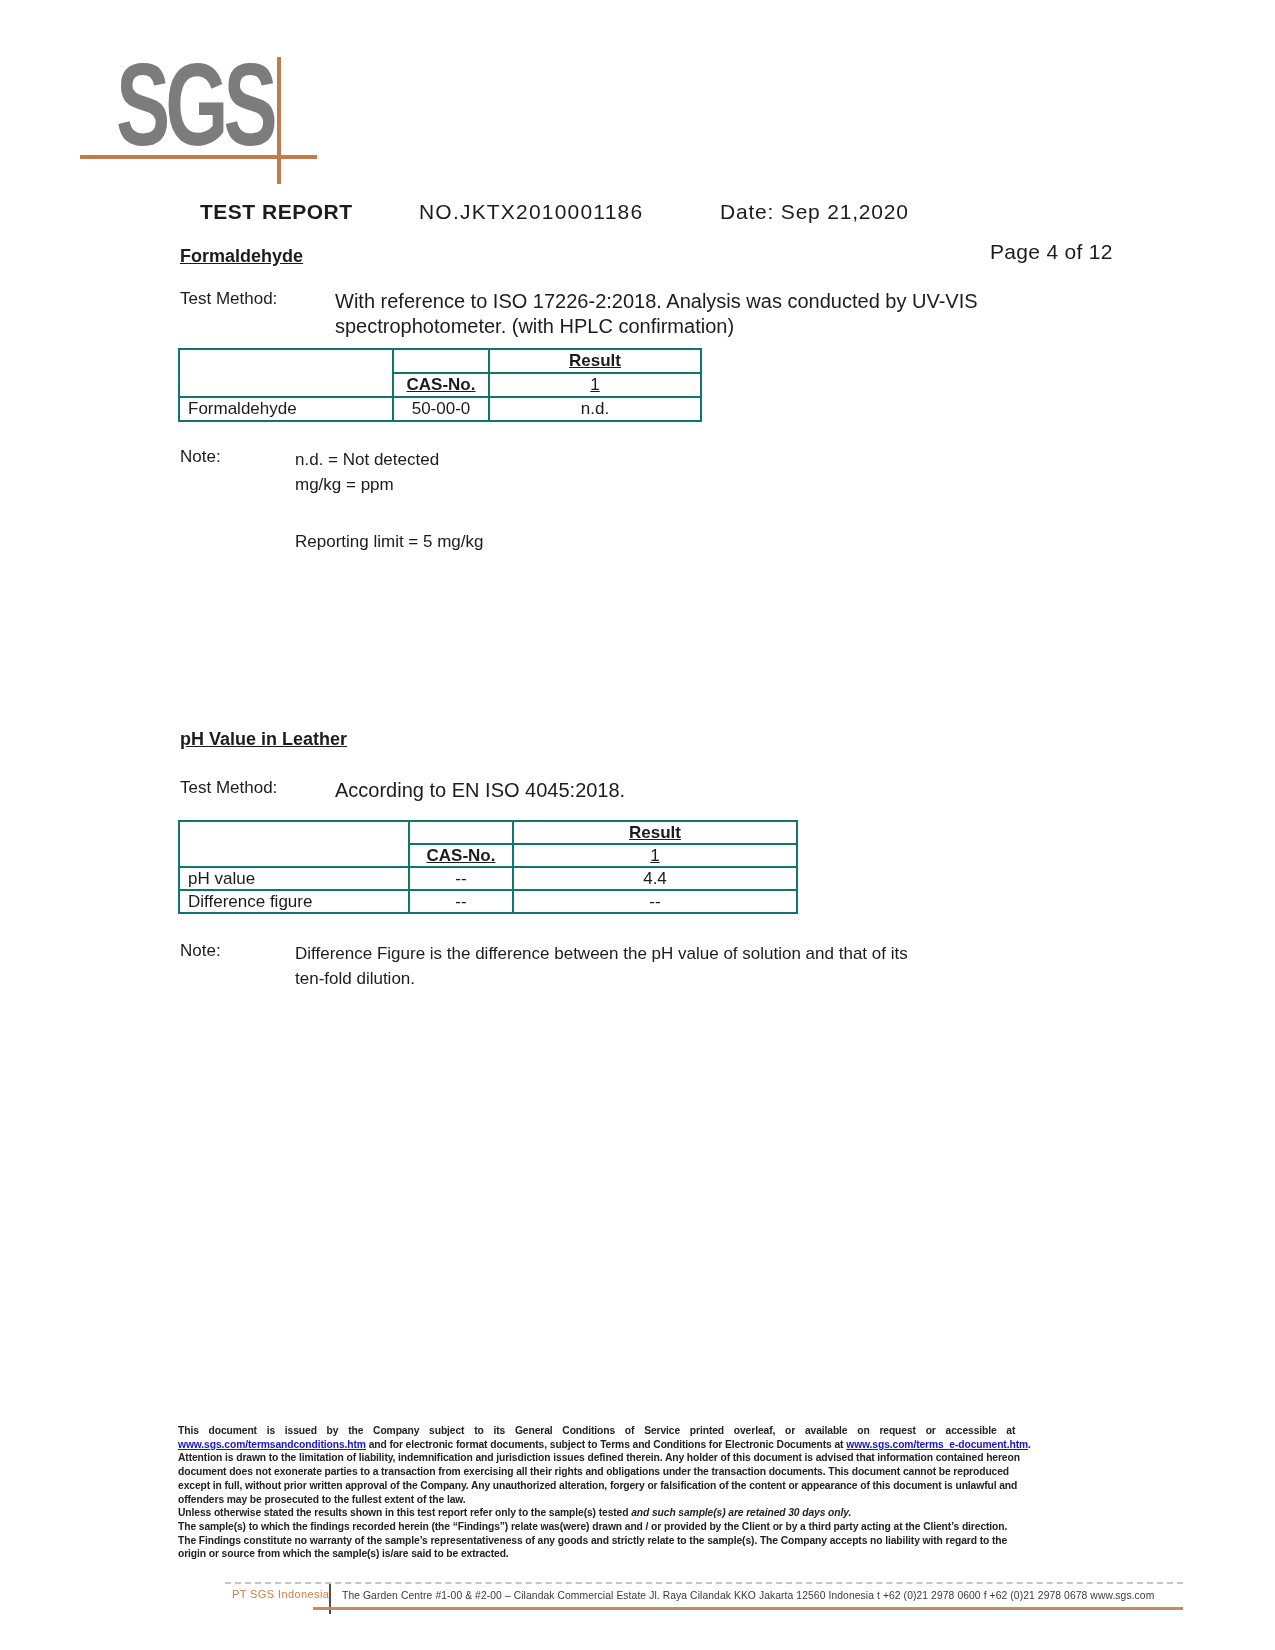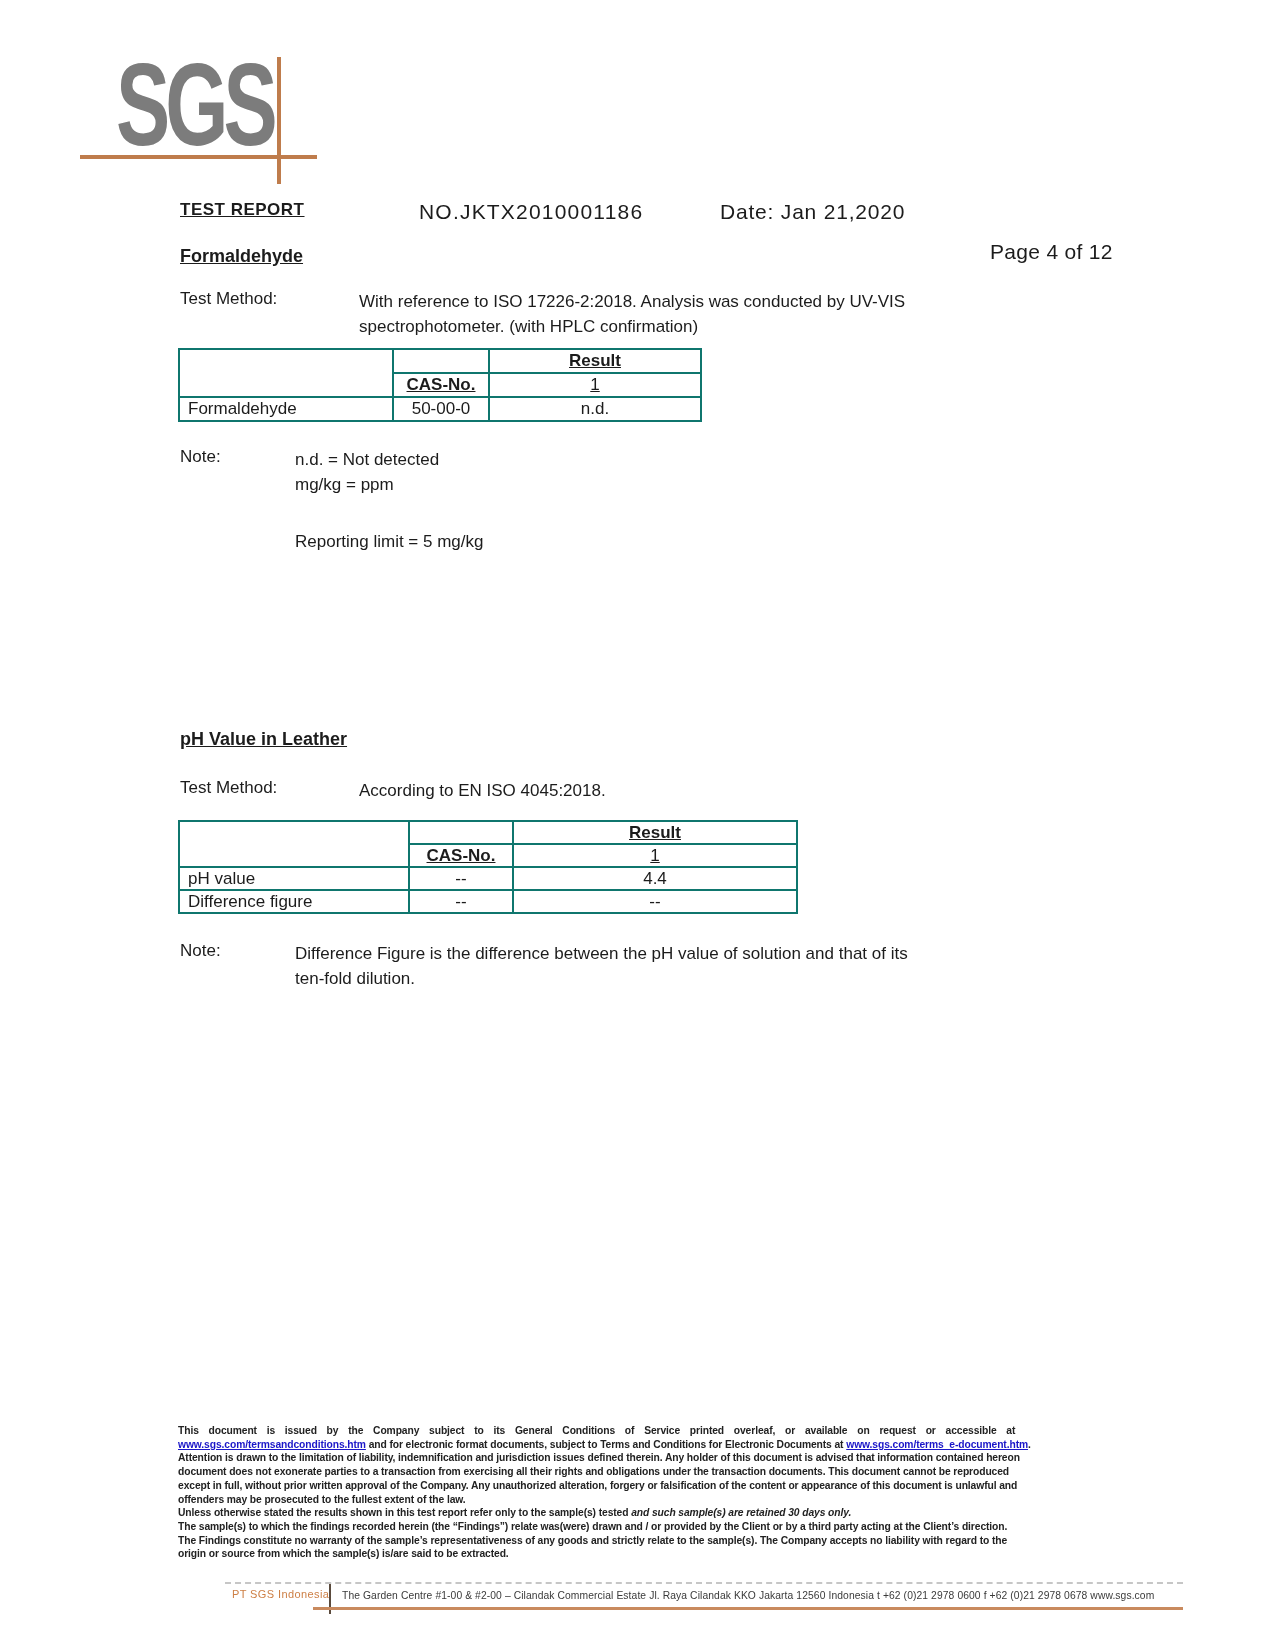--- a/index.html
+++ b/index.html
@@ -8,29 +8,29 @@
 
   
   .logo-text{position:absolute;left:116px;top:58px;font-size:116px;line-height:0.82;
              font-weight:bold;color:#7c7c7c;letter-spacing:-7px;
              transform:scaleX(0.70);transform-origin:left top;}
   .logo-hline{position:absolute;left:80px;top:155px;width:237px;height:4px;background:#bf7c4c;}
   .logo-vline{position:absolute;left:277px;top:57px;width:4px;height:127px;background:#bf7c4c;}
 
   
   .hdr{position:absolute;top:200px;white-space:nowrap;}
-  .hdr-title{left:180px;font-size:17px;font-weight:bold;letter-spacing:0.5px;text-decoration:underline;}
+  .hdr-title{left:200px;font-size:21px;font-weight:bold;letter-spacing:0.5px;}
   .hdr-no{left:419px;font-size:21px;letter-spacing:1.2px;}
   .hdr-date{left:720px;font-size:21px;letter-spacing:0.8px;}
   .hdr-page{left:990px;font-size:21px;letter-spacing:0.3px;margin-top:40px;}
 
   .sec-heading{position:absolute;left:180px;font-size:18px;font-weight:bold;
                text-decoration:underline;white-space:nowrap;}
   .label{position:absolute;left:180px;font-size:17px;white-space:nowrap;}
-  .content{position:absolute;left:335px;font-size:17px;line-height:25px;white-space:nowrap;margin-left:24px;}
+  .content{position:absolute;left:335px;font-size:20px;line-height:25px;white-space:nowrap;}
   .note-content{position:absolute;left:295px;font-size:17px;line-height:25px;white-space:nowrap;}
 
   
   table.rpt{position:absolute;left:178px;border-collapse:collapse;table-layout:fixed;
             font-size:17px;color:#1c1c1c;}
   table.rpt td{border:2px solid #0f766e;padding:0 0 0 8px;overflow:hidden;}
   table.rpt td.ctr{text-align:center;padding:0;}
   table.rpt td.b{font-weight:bold;}
   table.rpt td.u span{text-decoration:underline;}
   #tbl-formaldehyde{top:348px;}
@@ -66,21 +66,21 @@
 <div class="page">
 
   <div>
     <div class="logo-text">SGS</div>
     <div class="logo-hline"></div>
     <div class="logo-vline"></div>
   </div>
 
   <span class="hdr hdr-title">TEST REPORT</span>
   <span class="hdr hdr-no">NO.JKTX2010001186</span>
-  <span class="hdr hdr-date">Date: Jan 21,2020</span>
+  <span class="hdr hdr-date">Date: Sep 21,2020</span>
   <span class="hdr hdr-page">Page 4 of 12</span>
 
   <div class="sec-heading" style="top:246px;">Formaldehyde</div>
   <div class="label" style="top:289px;">Test Method:</div>
   <div class="content" style="top:289px;">
     <div>With reference to ISO 17226-2:2018. Analysis was conducted by UV-VIS</div>
     <div>spectrophotometer. (with HPLC confirmation)</div>
   </div>
 
   <table class="rpt" id="tbl-formaldehyde">

